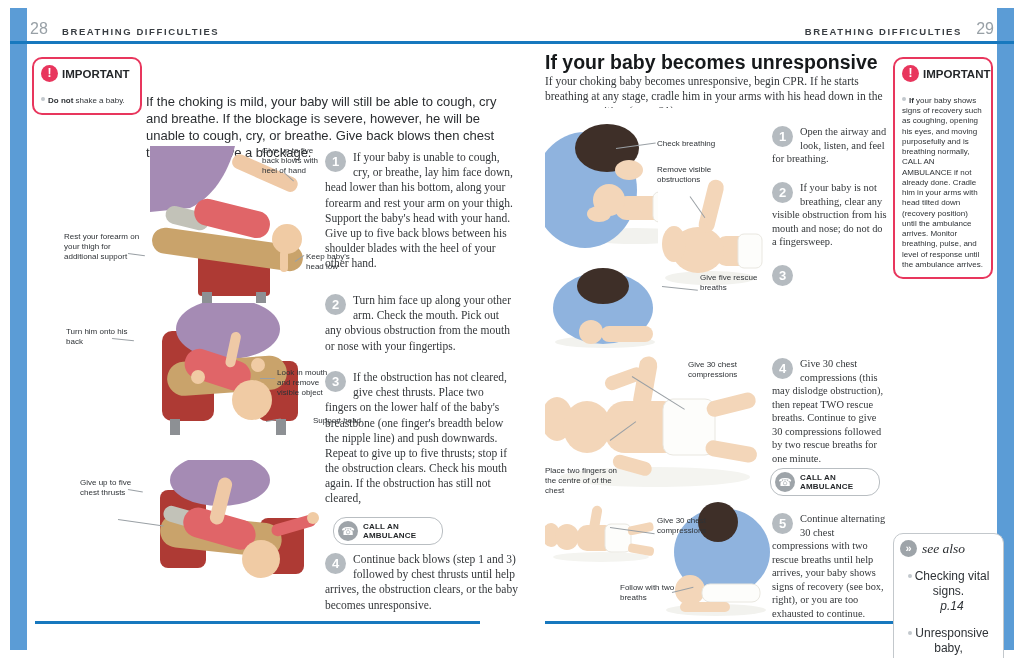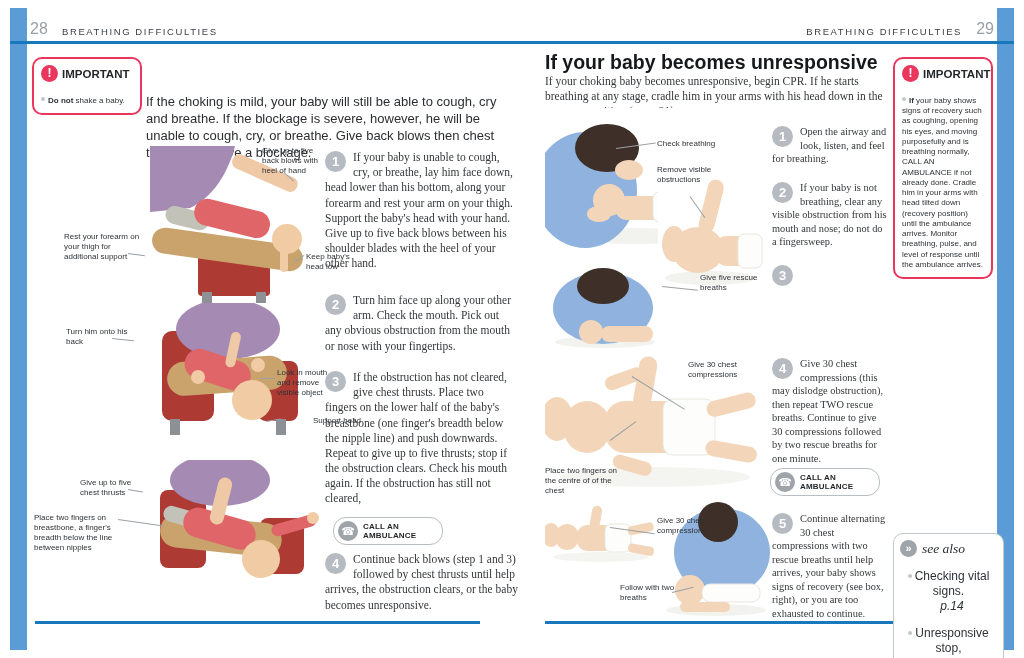--- a/index.html
+++ b/index.html
@@ -4,21 +4,21 @@
 <style>
   html,body{margin:0;padding:0;background:#ffffff;}
   .spread{position:relative;width:1024px;height:658px;background:#fff;overflow:hidden;
           font-family:"Liberation Sans",sans-serif;color:#2b2e31;}
   .edge-bar{position:absolute;top:8px;height:642px;width:17px;background:#5b9cd6;}
   .edge-bar.left{left:10px;}
   .edge-bar.right{right:10px;}
   .header-rule{position:absolute;left:10px;right:10px;top:41px;height:3px;background:#1778be;}
   .bottom-rule{position:absolute;top:621px;height:3px;background:#1778be;}
   .pagenum{position:absolute;top:20px;font-size:16px;color:#98a0a6;}
-  .section-head{position:absolute;top:26px;font-size:9.5px;font-weight:normal;letter-spacing:1.6px;color:#393e43;text-align:right;}
+  .section-head{position:absolute;top:26px;font-size:9.5px;font-weight:bold;letter-spacing:1.6px;color:#393e43;text-align:right;}
   .page-title{position:absolute;left:146px;top:48px;font-size:34px;font-weight:500;color:#16191b;letter-spacing:-.5px;}
   .intro{position:absolute;left:146px;top:93px;width:372px;font-size:13px;line-height:1.32;color:#2b2e31;}
   .r-title{position:absolute;left:545px;top:51px;font-size:19.5px;font-weight:600;color:#16191b;}
   .r-intro{position:absolute;left:545px;top:74px;width:344px;font-family:"Liberation Serif",serif;
            font-size:11.5px;line-height:1.3;color:#34373a;}
   .r-intro .ref{font-style:italic;}
 
   .imp-box{position:absolute;border:2px solid #e8365d;border-radius:10px;background:#fff;padding:6px 7px 7px;}
   .imp-title{display:flex;align-items:center;gap:4px;font-size:11.5px;font-weight:bold;color:#24272a;}
   .imp-icon{width:17px;height:17px;border-radius:50%;background:#e8365d;color:#fff;font-weight:bold;
@@ -128,21 +128,20 @@
     </svg>
   </div>
 
   <div class="callout" style="left:262px;top:146px;width:60px;">Give up to five back blows with heel of hand</div>
   <div class="callout" style="left:64px;top:232px;width:80px;">Rest your forearm on your thigh for additional support</div>
   <div class="callout" style="left:306px;top:252px;width:46px;">Keep baby's head low</div>
   <div class="callout" style="left:66px;top:327px;width:70px;">Turn him onto his back</div>
   <div class="callout" style="left:277px;top:368px;width:62px;">Look in mouth and remove visible object</div>
   <div class="callout" style="left:283px;top:416px;width:50px;margin-left:30px;">Support head</div>
   <div class="callout" style="left:80px;top:478px;width:66px;">Give up to five chest thrusts</div>
-  <div class="callout" style="left:34px;top:513px;width:82px;">Place two fingers on breastbone, a finger's breadth below the line between nipples</div>
 
   <div class="leader" style="left:284px;top:172px;width:13px;transform:rotate(42deg);"></div>
   <div class="leader" style="left:128px;top:253px;width:17px;transform:rotate(8deg);"></div>
   <div class="leader" style="left:295px;top:261px;width:11px;transform:rotate(-34deg);"></div>
   <div class="leader" style="left:112px;top:338px;width:22px;transform:rotate(6deg);"></div>
   <div class="leader" style="left:260px;top:378px;width:15px;"></div>
   <div class="leader" style="left:266px;top:421px;width:15px;transform:rotate(-10deg);"></div>
   <div class="leader" style="left:128px;top:489px;width:15px;transform:rotate(10deg);"></div>
   <div class="leader" style="left:118px;top:519px;width:46px;transform:rotate(8deg);"></div>
 
@@ -301,18 +300,18 @@
   <div class="sa-box">
     <div class="sa-title">
       <span class="sa-icon">»</span>
       <span>see also</span>
     </div>
     <div class="sa-item">
       <span class="dot"></span><span>Checking vital signs.</span>
       <span class="ref">p.14</span>
     </div>
     <div class="sa-item">
-      <span class="dot"></span><span>Unresponsive stop,</span>
+      <span class="dot"></span><span>Unresponsive baby,</span>
       <span class="ref">pp.19–21</span>
     </div>
   </div>
 
 </div>
 
 </body></html>

